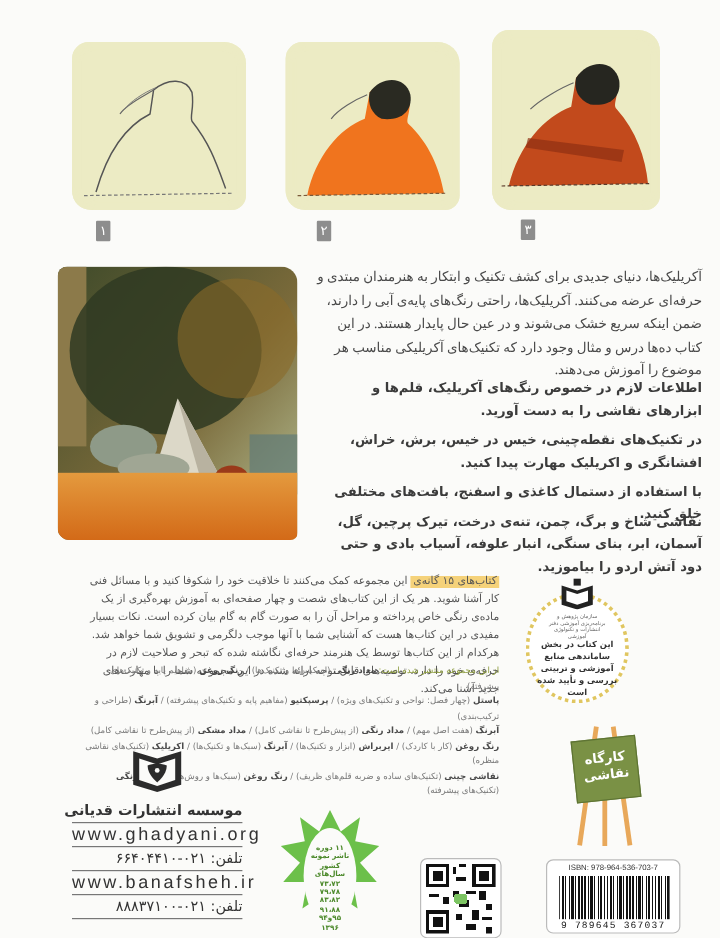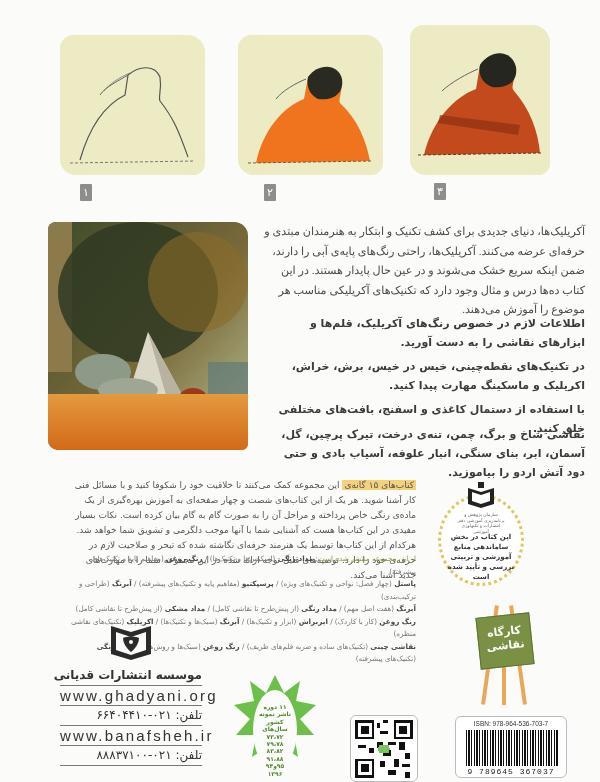--- a/index.html
+++ b/index.html
@@ -127,21 +127,21 @@
     <path d="M100 110 L120 180 L138 180 Z" fill="#b8b2a0"></path>
     <ellipse cx="55" cy="150" rx="28" ry="18" fill="#8e9a88"></ellipse>
     <ellipse cx="80" cy="168" rx="30" ry="12" fill="#a0a694"></ellipse>
     <ellipse cx="145" cy="176" rx="14" ry="10" fill="#9a3a1a"></ellipse>
     <rect x="0" y="172" width="200" height="56" fill="url(#grass)"></rect>
   </svg>
 </div>
 
 <p class="txt intro">آکریلیک‌ها، دنیای جدیدی برای کشف تکنیک و ابتکار به هنرمندان مبتدی و حرفه‌ای عرضه می‌کنند. آکریلیک‌ها، راحتی رنگ‌های پایه‌ی آبی را دارند، ضمن اینکه سریع خشک می‌شوند و در عین حال پایدار هستند. در این کتاب ده‌ها درس و مثال وجود دارد که تکنیک‌های آکریلیکی مناسب هر موضوع را آموزش می‌دهند.</p>
 <p class="txt bullet" style="top:314px;">اطلاعات لازم در خصوص رنگ‌های آکریلیک، قلم‌ها و ابزارهای نقاشی را به دست آورید.</p>
-<p class="txt bullet" style="top:357px;">در تکنیک‌های نقطه‌چینی، خیس در خیس، برش، خراش، اکریلیک و ماسکینگ مهارت پیدا کنید.</p>
+<p class="txt bullet" style="top:357px;">در تکنیک‌های نقطه‌چینی، خیس در خیس، برش، خراش، افشانگری و اکریلیک مهارت پیدا کنید.</p>
 <p class="txt bullet" style="top:400px;">با استفاده از دستمال کاغذی و اسفنج، بافت‌های مختلفی خلق کنید.</p>
 <p class="txt bullet" style="top:425px;">نقاشی شاخ و برگ، چمن، تنه‌ی درخت، تیرک پرچین، گل، آسمان، ابر، بنای سنگی، انبار علوفه، آسیاب بادی و حتی دود آتش اردو را بیاموزید.</p>
 
 <p class="txt series-desc">
   <span class="hl">کتاب‌های ۱۵ گانه‌ی</span>
   <span>این مجموعه کمک می‌کنند تا خلاقیت خود را شکوفا کنید و با مسائل فنی کار آشنا شوید. هر یک از این کتاب‌های شصت و چهار صفحه‌ای به آموزش بهره‌گیری از یک ماده‌ی رنگی خاص پرداخته و مراحل آن را به صورت گام به گام بیان کرده است. نکات بسیار مفیدی در این کتاب‌ها هست که آشنایی شما با آنها موجب دلگرمی و تشویق شما خواهد شد. هرکدام از این کتاب‌ها توسط یک هنرمند حرفه‌ای نگاشته شده که تبحر و صلاحیت لازم در حرفه‌ی خود را دارد. توصیه‌های قابل توجه ارائه شده در این مجموعه شما را با مهارت‌های جدید آشنا می‌کند.</span>
 </p>
 
 <div class="txt series-list">
   <div>

